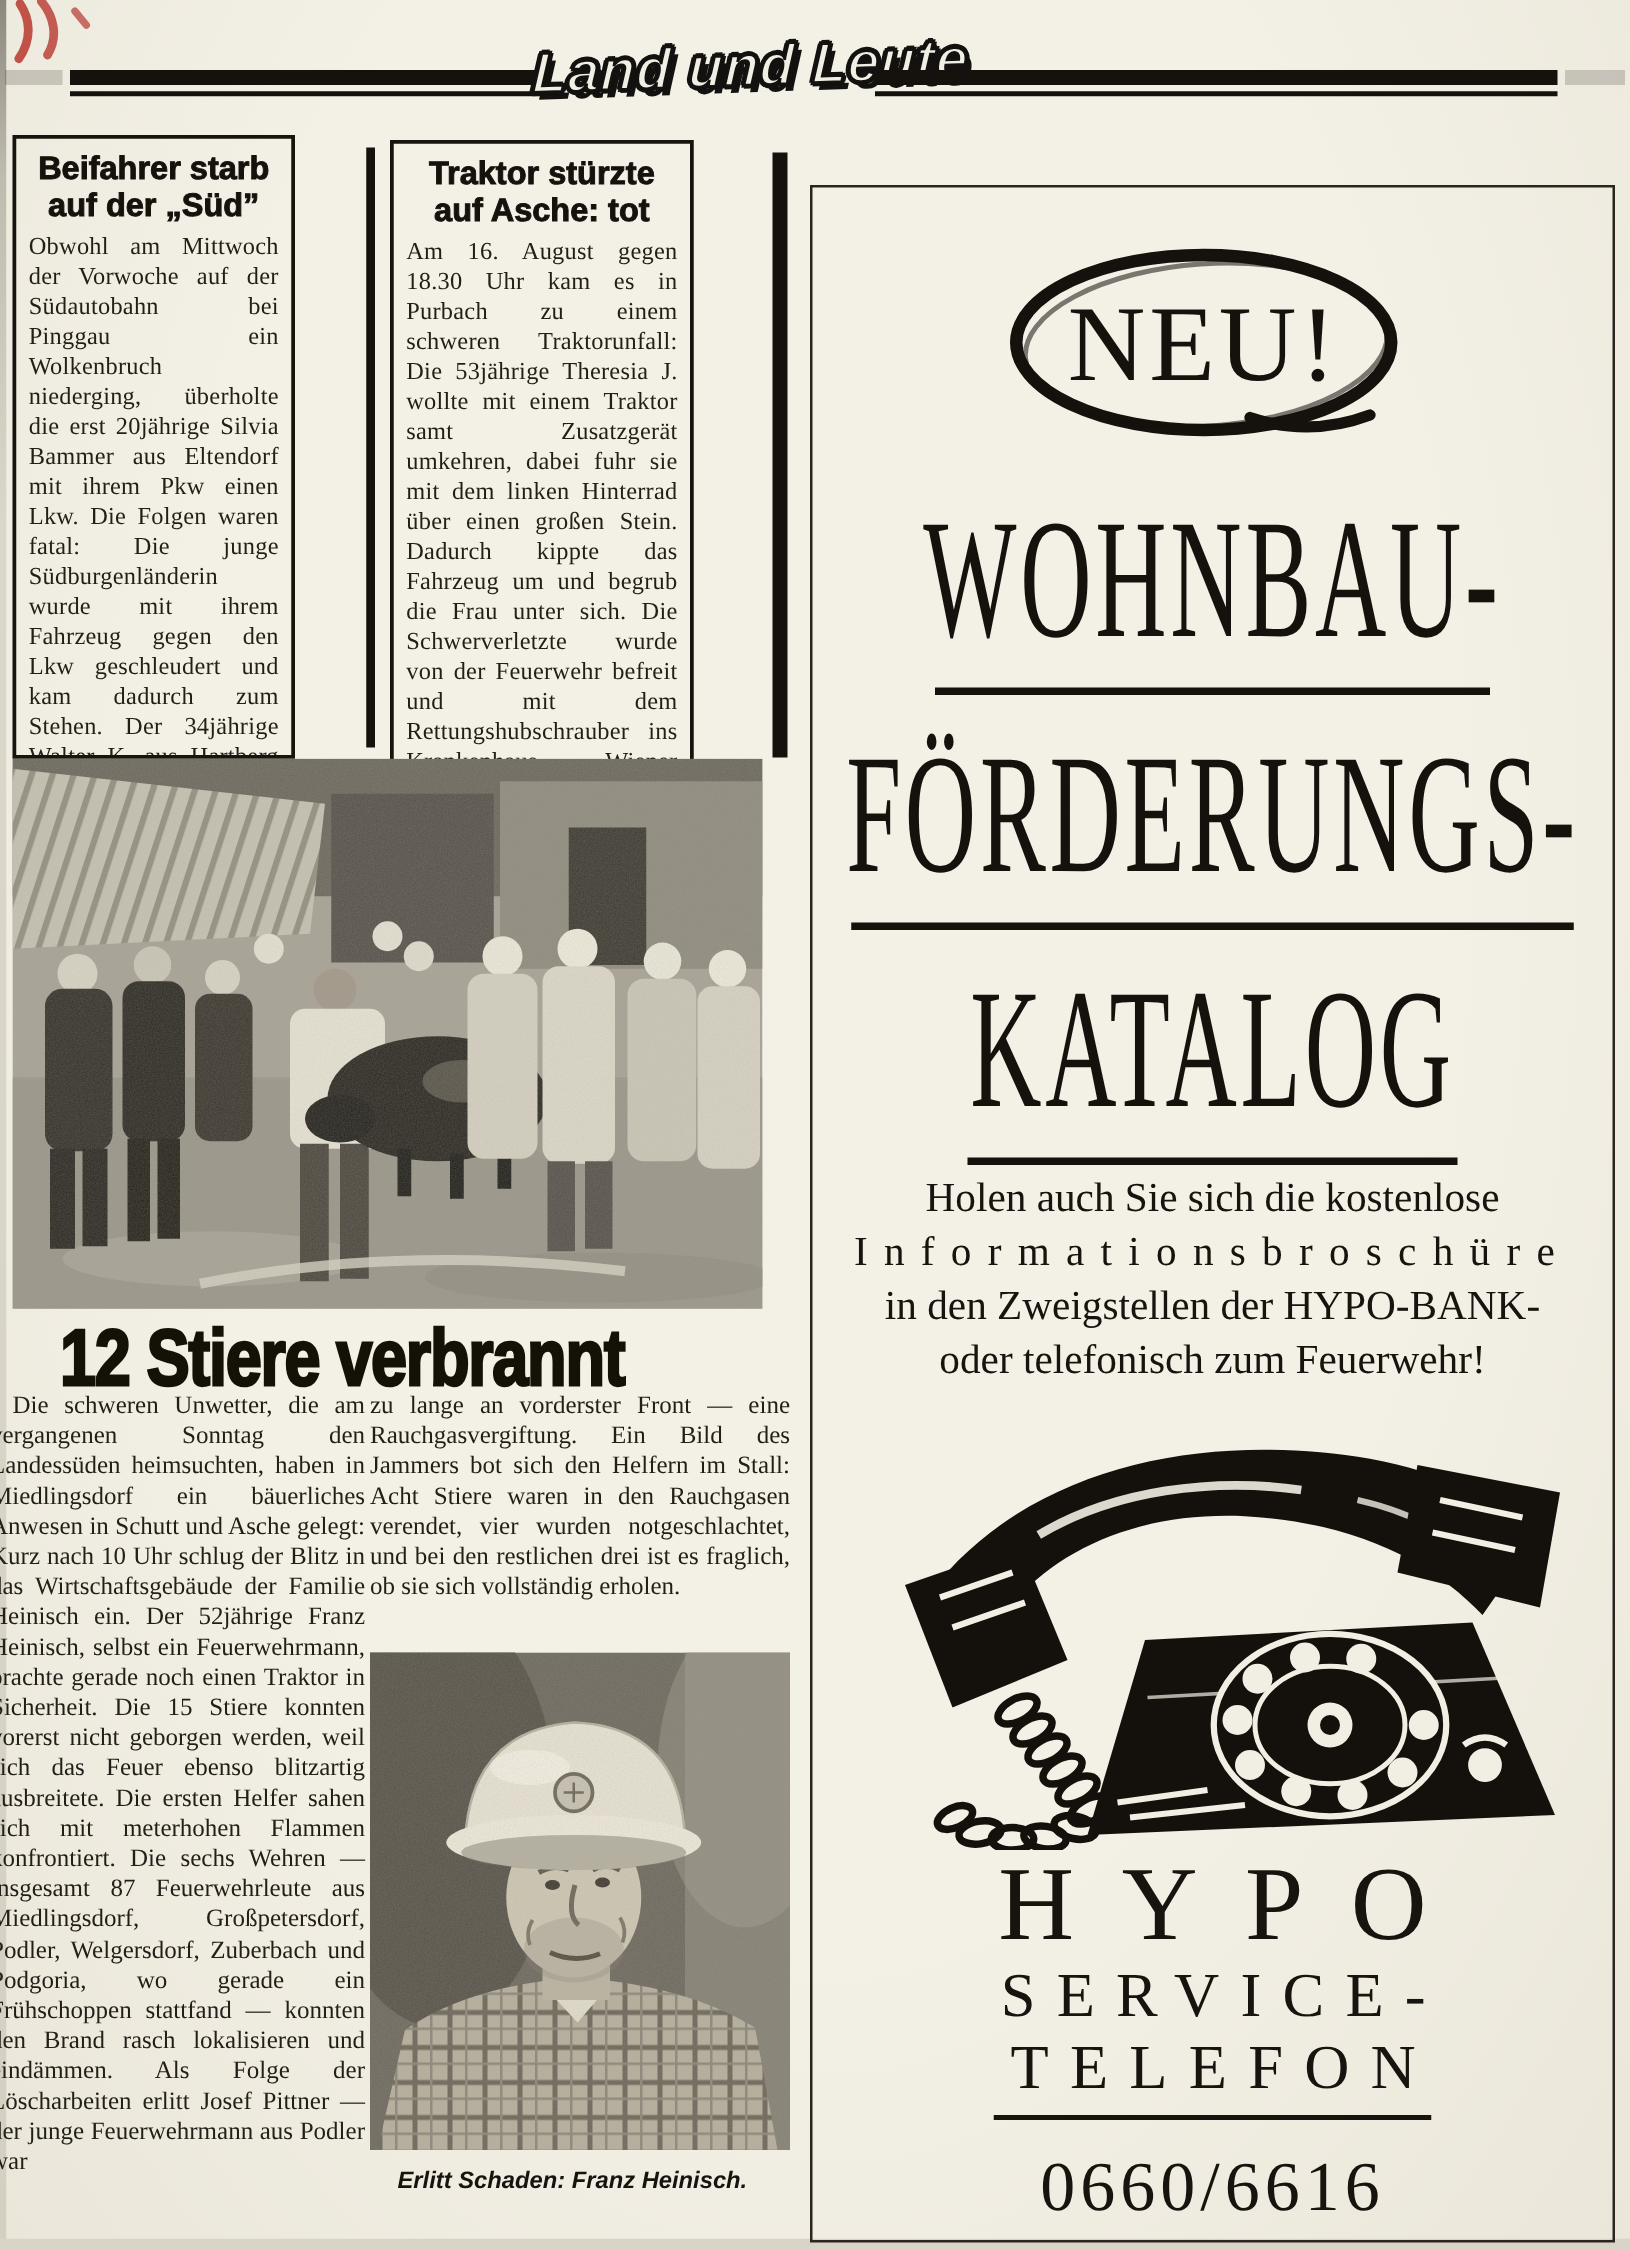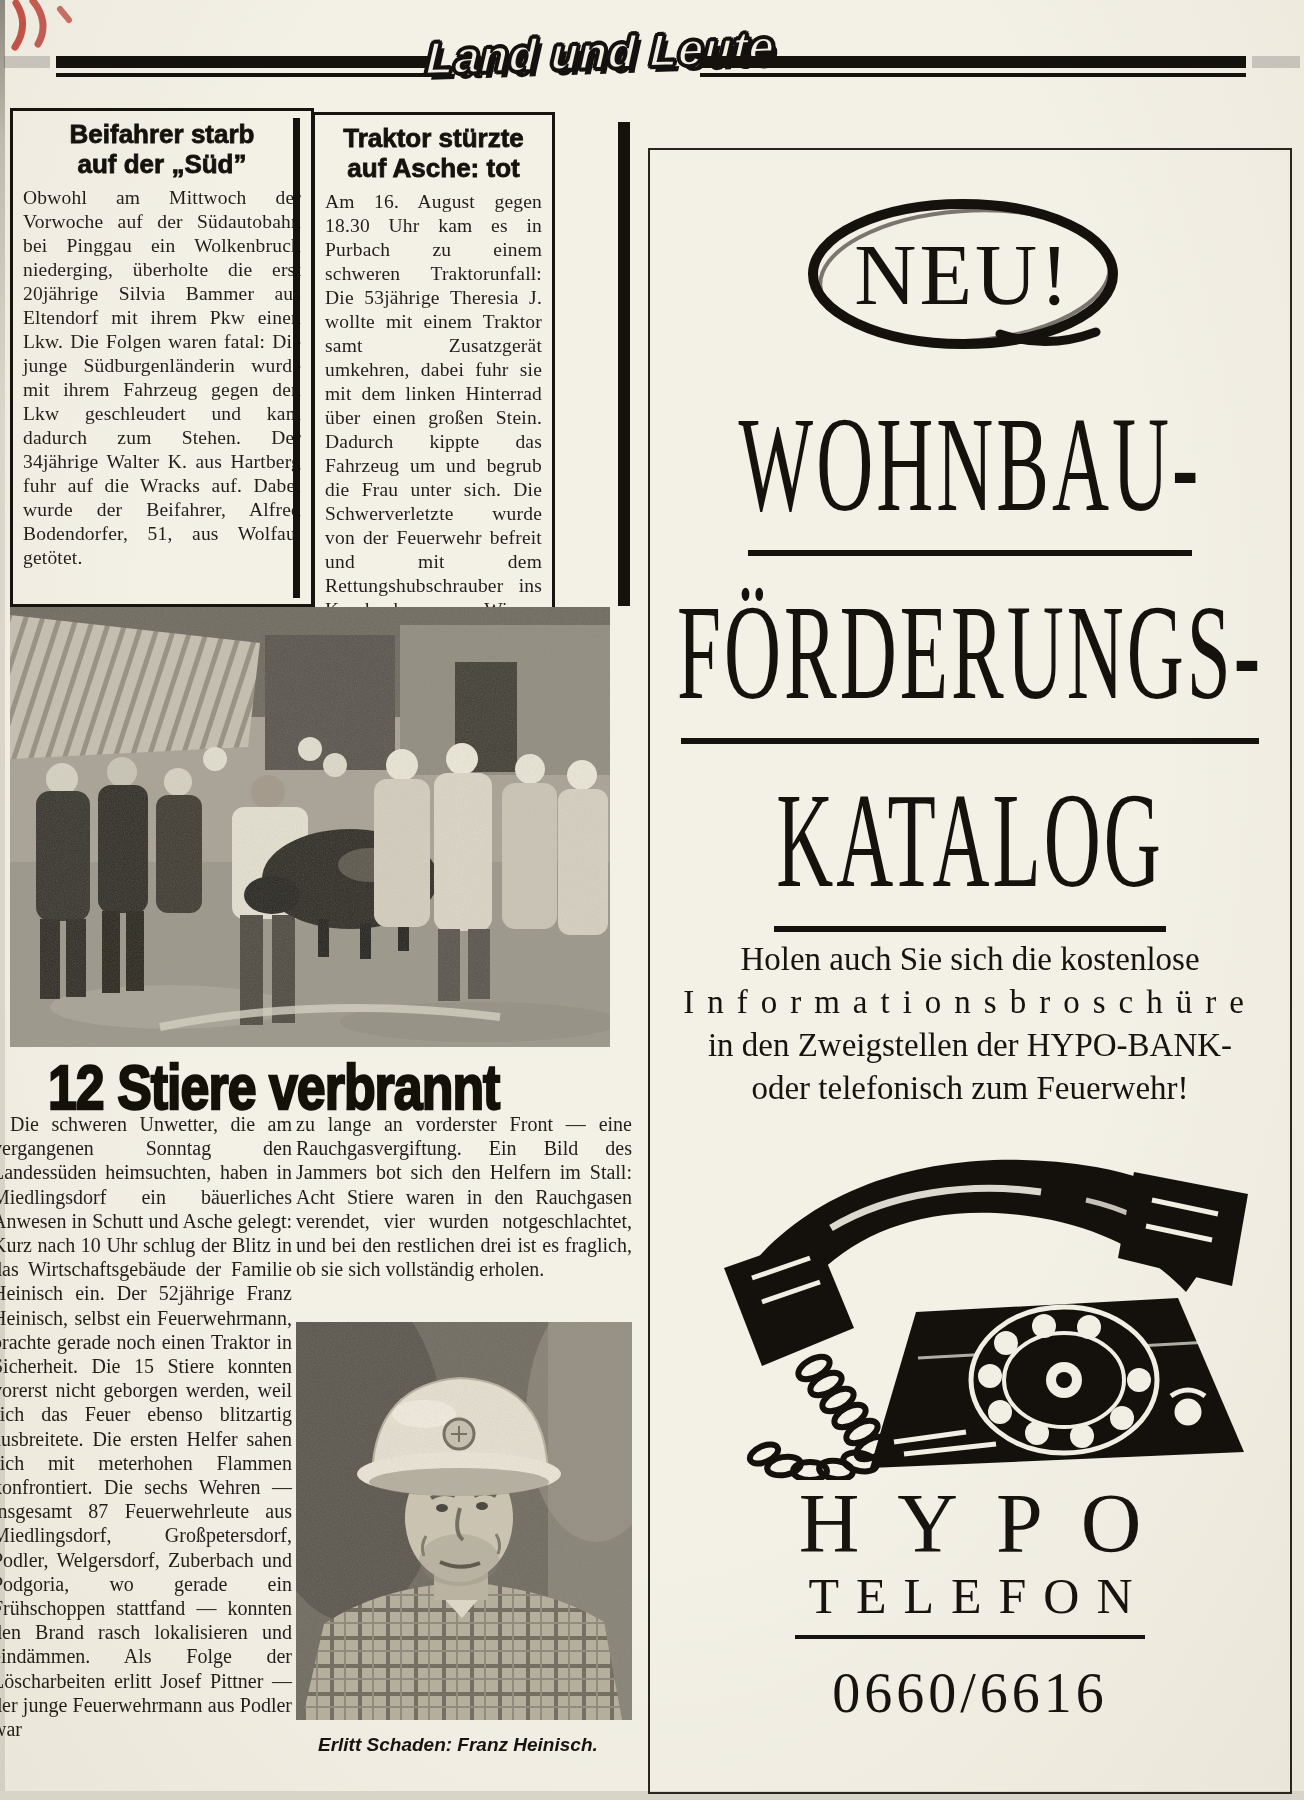--- a/index.html
+++ b/index.html
@@ -26,21 +26,21 @@
     position:absolute;left:426px;top:28px;width:284px;text-align:center;
     font-family:"Liberation Sans",sans-serif;font-style:italic;font-weight:900;
     font-size:45px;letter-spacing:1px;color:#f1eee3;white-space:nowrap;
     -webkit-text-stroke:2.2px #141210;
     text-shadow:-2px -2px 0 #141210,2px -2px 0 #141210,-2px 2px 0 #141210,2px 2px 0 #141210,
       0 -3px 0 #141210,0 3px 0 #141210,-3px 0 0 #141210,3px 0 0 #141210,5px 6px 0 #141210;
     transform:rotate(-2deg) skewX(-4deg);
   }
   
   .box{position:absolute;border:3px solid #17140f;padding:6px 10px 8px;box-sizing:border-box;overflow:hidden;}
-  .box1{left:10px;top:108px;width:304px;height:499px;}
+  .box1{left:10px;top:108px;width:226px;height:499px;}
   .box2{left:312px;top:112px;width:243px;height:567px;}
   .box h2{margin:2px 0 7px;text-align:center;font-family:"Liberation Sans",sans-serif;
     font-size:26px;line-height:30px;color:#15120d;-webkit-text-stroke:0.8px #15120d;}
   .box p{margin:0;font-size:19.5px;line-height:24px;text-align:justify;letter-spacing:.2px;color:#221e18;}
   .vbar{position:absolute;background:#15120e;}
   .vbar-mid{left:293px;top:118px;width:7px;height:480px;}
   .vbar-right{left:618px;top:122px;width:12px;height:484px;}
   
   figure{margin:0;padding:0;}
   .photo1{position:absolute;left:10px;top:607px;width:600px;height:440px;}
@@ -307,19 +307,20 @@
       </g>
       <circle cx="398" cy="280" r="18" fill="#f1eee3"></circle>
         <circle cx="398" cy="280" r="8" fill="#14110c"></circle>
       <circle cx="522" cy="312" r="15" fill="#f1eee3" stroke="#14110c" stroke-width="3"></circle>
       <path d="M505,296 q17,-12 34,0" fill="none" stroke="#f1eee3" stroke-width="5"></path>
       <path d="M228,342 L300,332 M238,354 L330,344" stroke="#f1eee3" stroke-width="5"></path>
     </svg>
 
     <div class="brand">
       <div class="brand-hypo">HYPO</div>
+      <div class="brand-line">SERVICE-</div>
       <div class="brand-line">TELEFON</div>
       <div class="brand-rule"></div>
       <div class="brand-number">0660/6616</div>
     </div>
   </aside>
 
 </div>
 
 </body></html>

